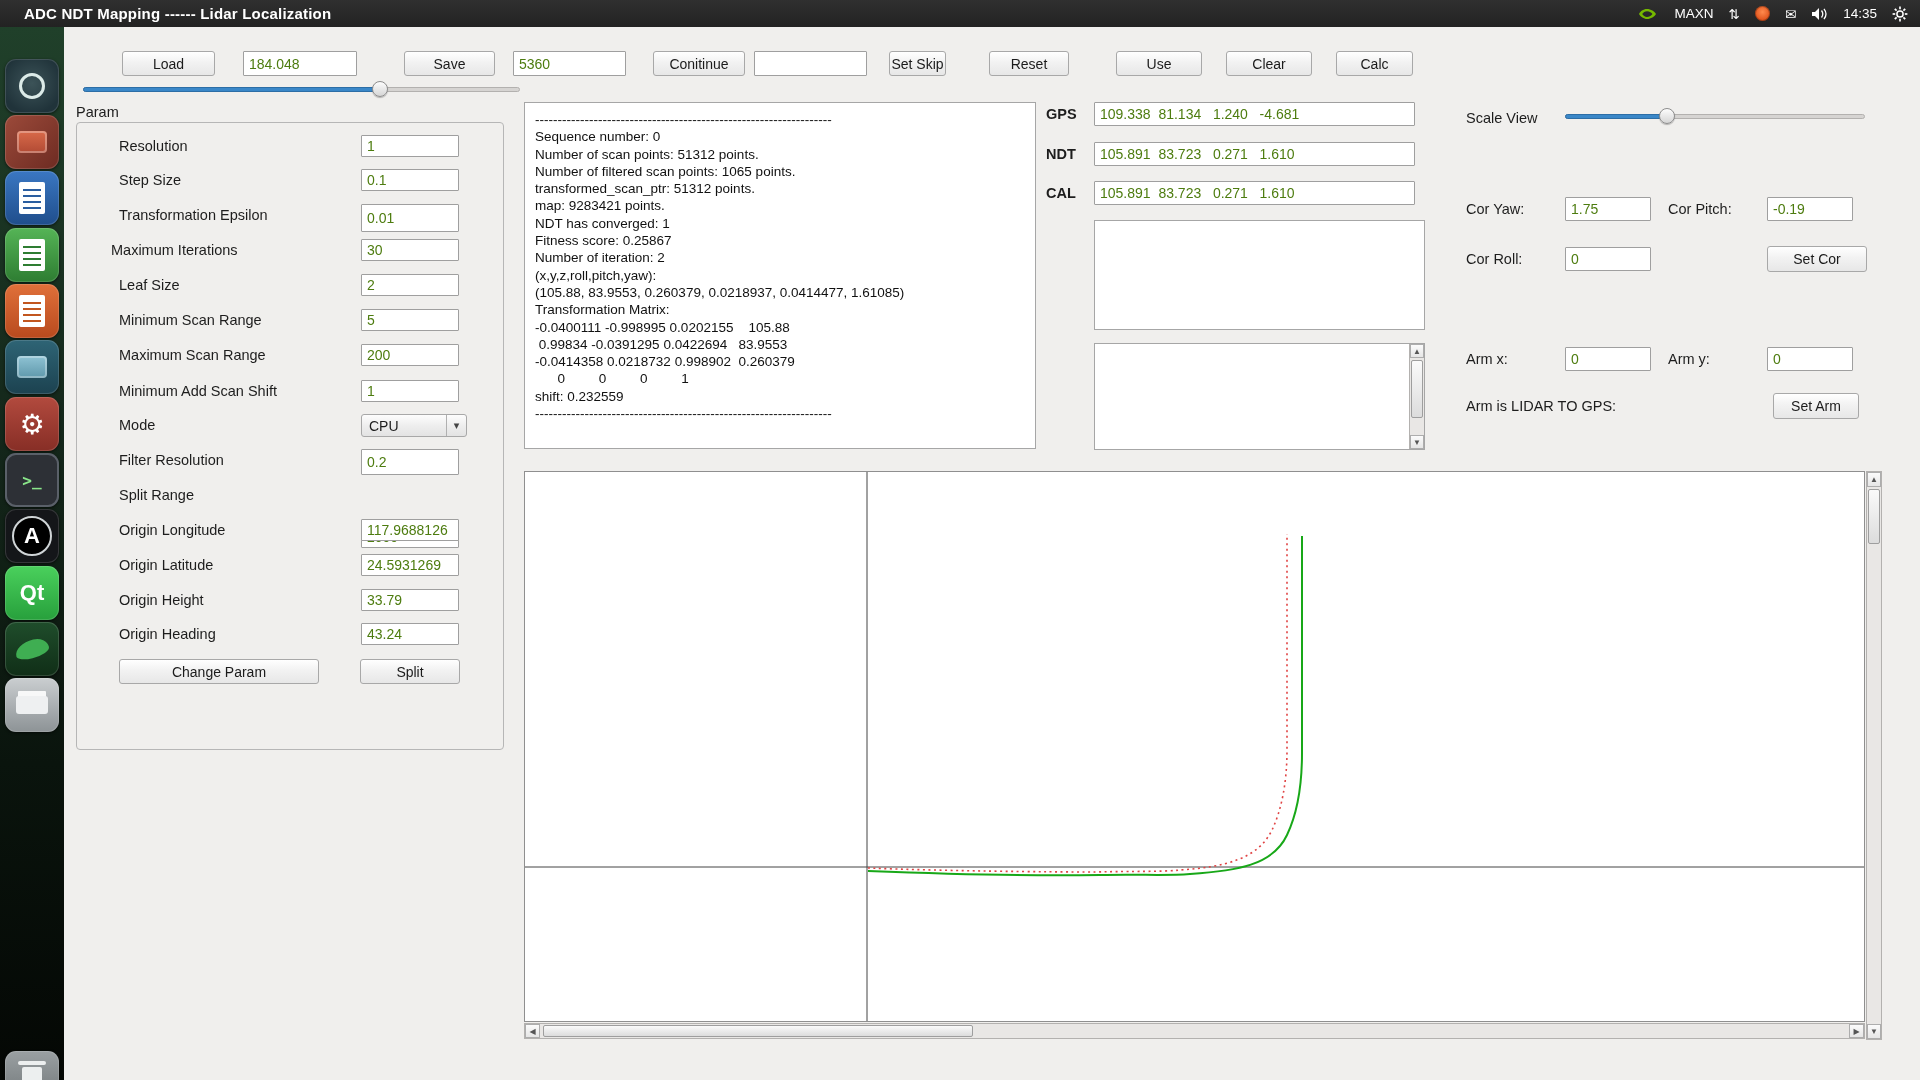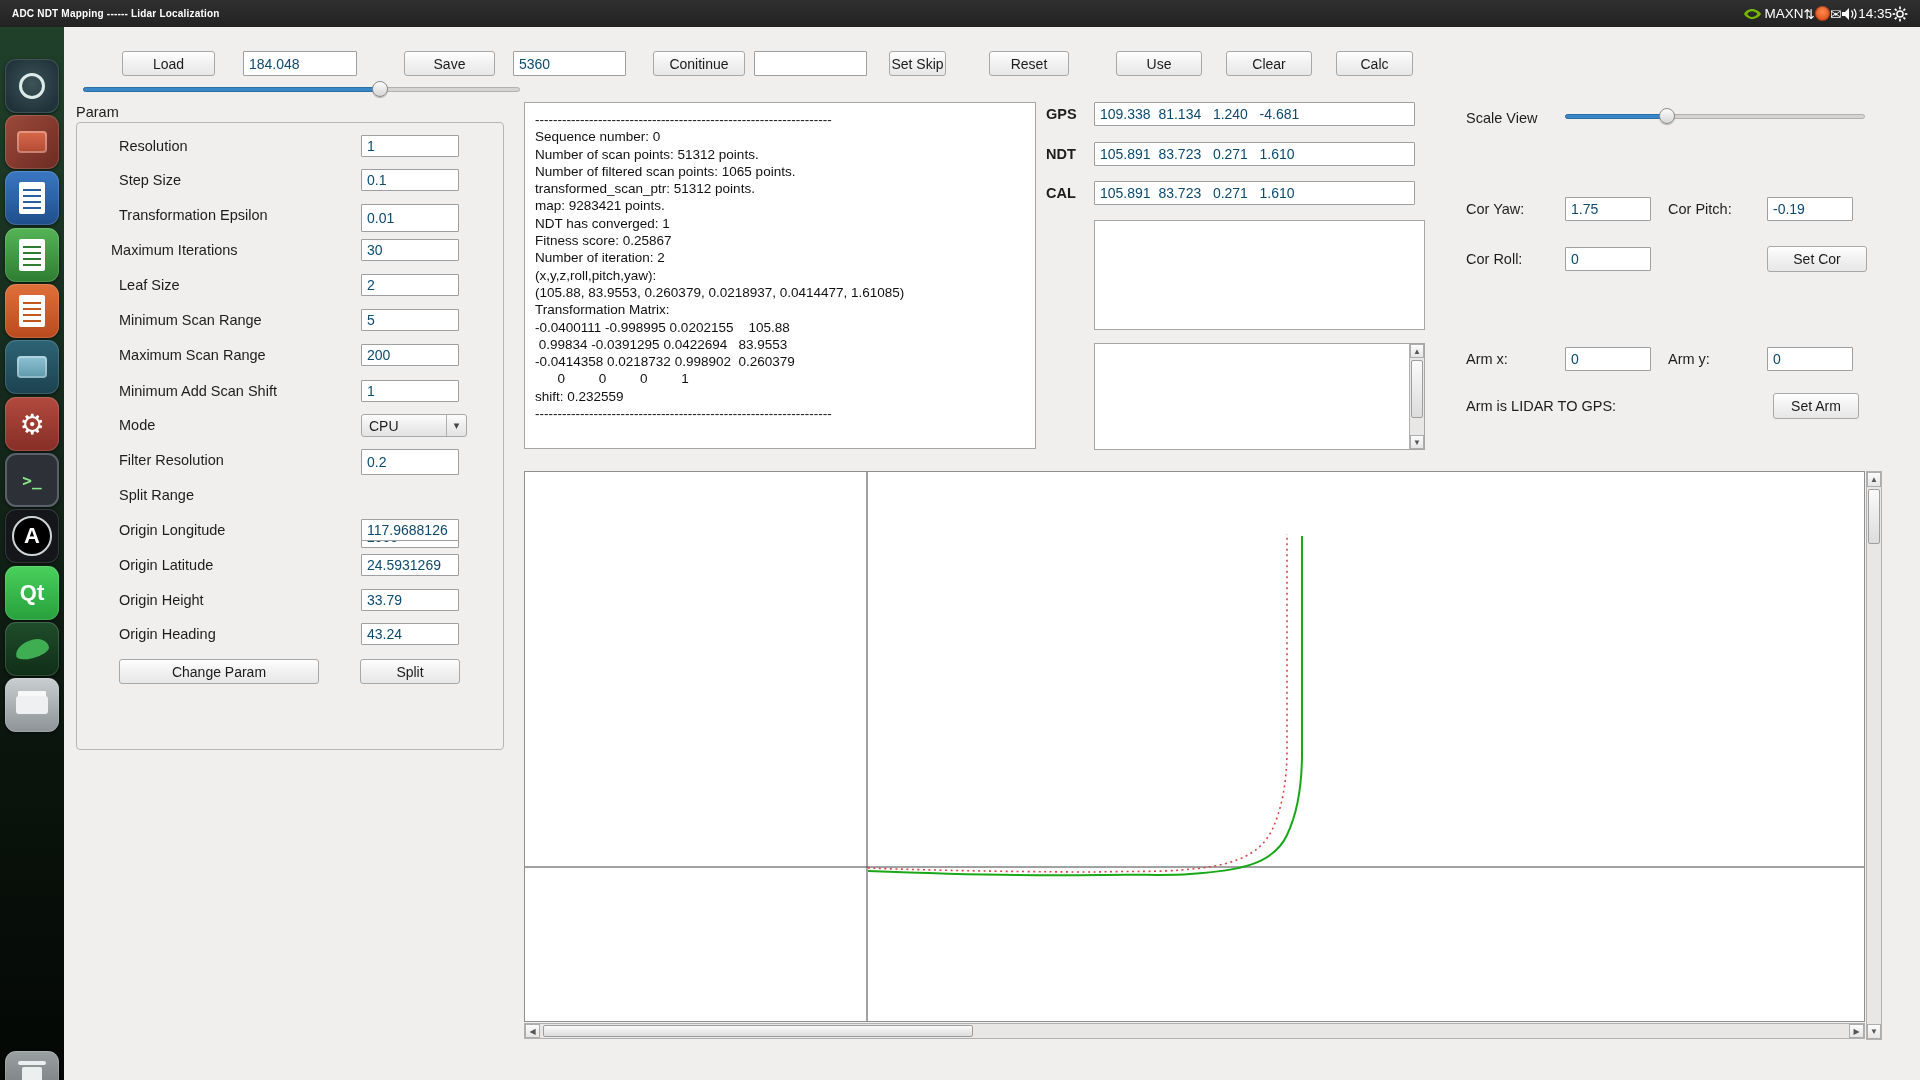--- a/index.html
+++ b/index.html
@@ -4,22 +4,22 @@
 <style>
   * { margin:0; padding:0; box-sizing:border-box; }
   html,body { width:1920px; height:1080px; overflow:hidden; background:#000; }
   #app { position:relative; width:1920px; height:1080px;
          font-family:"Liberation Sans","DejaVu Sans",sans-serif; color:#1d1d1d; }
 
   
   #topbar { position:absolute; left:0; top:0; width:1920px; height:27px;
             background:linear-gradient(#303030,#222); color:#fff;
             display:flex; align-items:center; z-index:50; }
-  .tb-title { margin-left:12px; font-size:10px; font-weight:bold; letter-spacing:.2px; }
-  .tb-right { margin-left:auto; display:flex; align-items:center; 
+  .tb-title { margin-left:24px; font-size:15px; font-weight:bold; letter-spacing:.2px; }
+  .tb-right { margin-left:auto; display:flex; align-items:center; gap:15px;
               margin-right:12px; font-size:13.5px; }
   .tb-ic { display:flex; align-items:center; justify-content:center; }
   .orange-ind { width:15px; height:15px; border-radius:50%;
                 background:radial-gradient(circle at 50% 40%, #ff8a4d, #e0531c 70%);
                 box-shadow:inset 0 0 0 1px rgba(0,0,0,.25); }
 
   
   #dock { position:absolute; left:0; top:27px; width:64px; height:1053px;
           background:linear-gradient(180deg,#20402a 0%,#15291c 35%,#0a140d 70%,#040704 100%); }
   .dock-item { position:absolute; left:5px; width:54px; height:54px; border-radius:11px;
@@ -63,21 +63,21 @@
                     background:#ecefef; border-radius:2px; }
 
   
   #main { position:absolute; left:64px; top:27px; width:1856px; height:1053px; background:#f0efed; }
 
   .btn { position:absolute; display:flex; align-items:center; justify-content:center;
          background:linear-gradient(#ffffff,#f2f2f2 45%,#e7e7e7);
          border:1px solid #a8a8a8; border-radius:3px; font-size:14px; color:#1b1b1b;
          cursor:pointer; font-family:inherit; height:25px; }
   .field { position:absolute; background:#fff; border:1px solid #9f9f9f; border-radius:1px;
-           font-size:14px; color:#0c4a6e; padding:0 5px; font-family:inherit; }
+           font-size:14px; color:#4d7c0f; padding:0 5px; font-family:inherit; }
   .label { position:absolute; font-size:14.5px; color:#1d1d1d; white-space:nowrap; line-height:22px; }
   .label.bold { font-weight:bold; }
 
   .groupbox { position:absolute; border:1px solid #b6b6b6; border-radius:4px; }
 
   .textbox { position:absolute; background:#fff; border:1px solid #a6a6a6; overflow:hidden; }
   .log-text { white-space:pre-wrap; font-size:13.5px; line-height:17.3px;
               padding:8px 10px; color:#111; }
   .rot-text { white-space:pre-wrap; font-size:13.5px; line-height:17px;
               padding:4px 7px; color:#111; }

